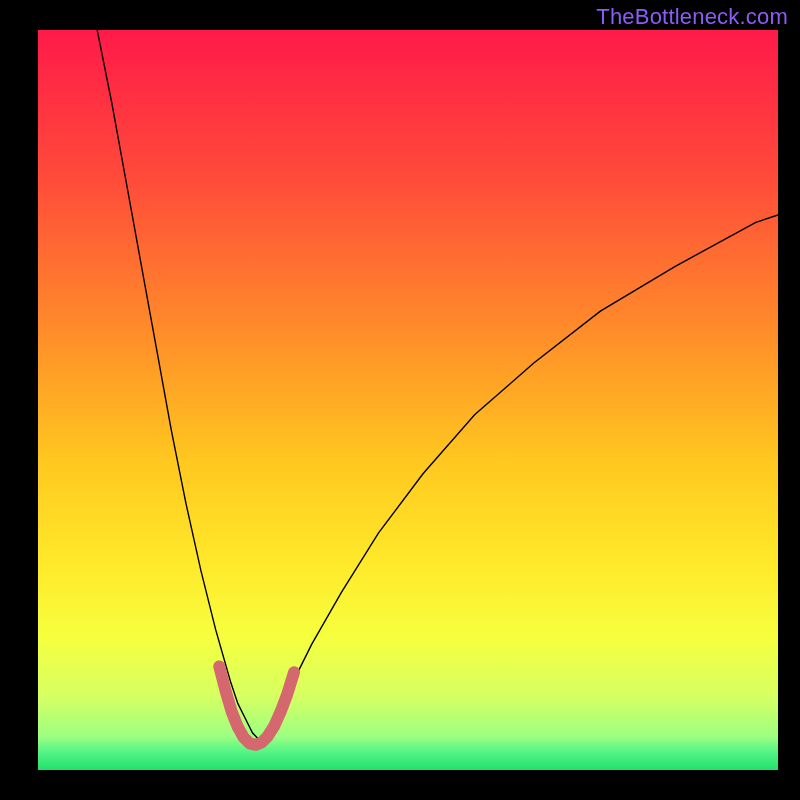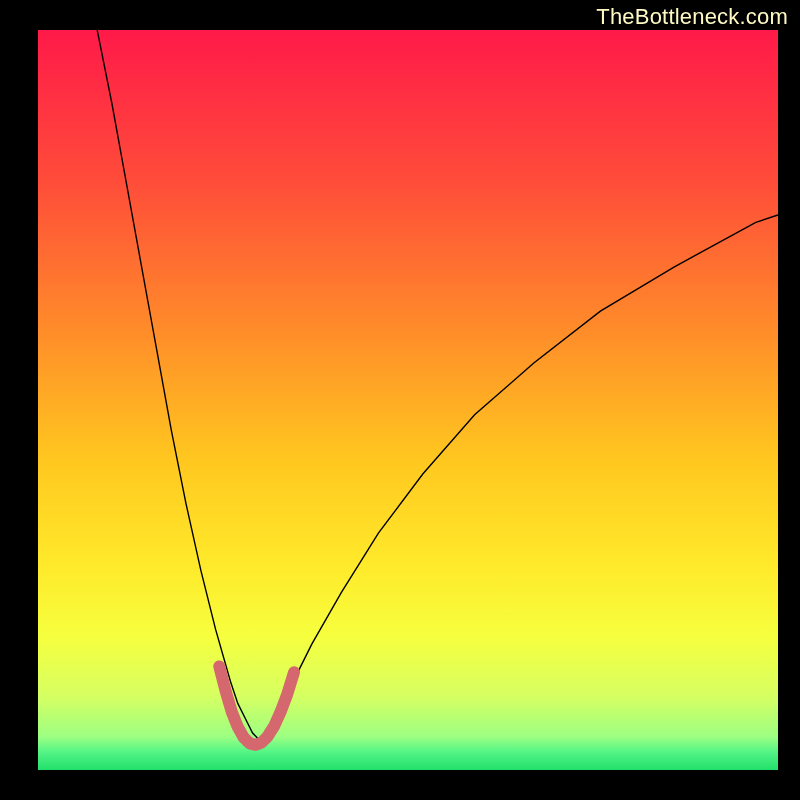--- a/index.html
+++ b/index.html
@@ -14,21 +14,21 @@
   .outer {
     position: relative;
     width: 800px;
     height: 800px;
     background: #000;
   }
   .watermark {
     position: absolute;
     top: 4px;
     right: 12px;
-    color: #fef9c3;
+    color: #8b5cf6;
     font-size: 22px;
     font-weight: 500;
     letter-spacing: 0.2px;
     z-index: 10;
   }
   .plot {
     position: absolute;
     left: 38px;
     top: 30px;
     width: 740px;

